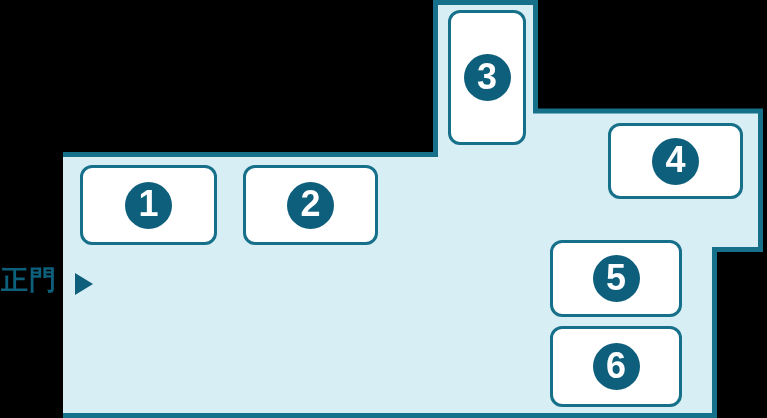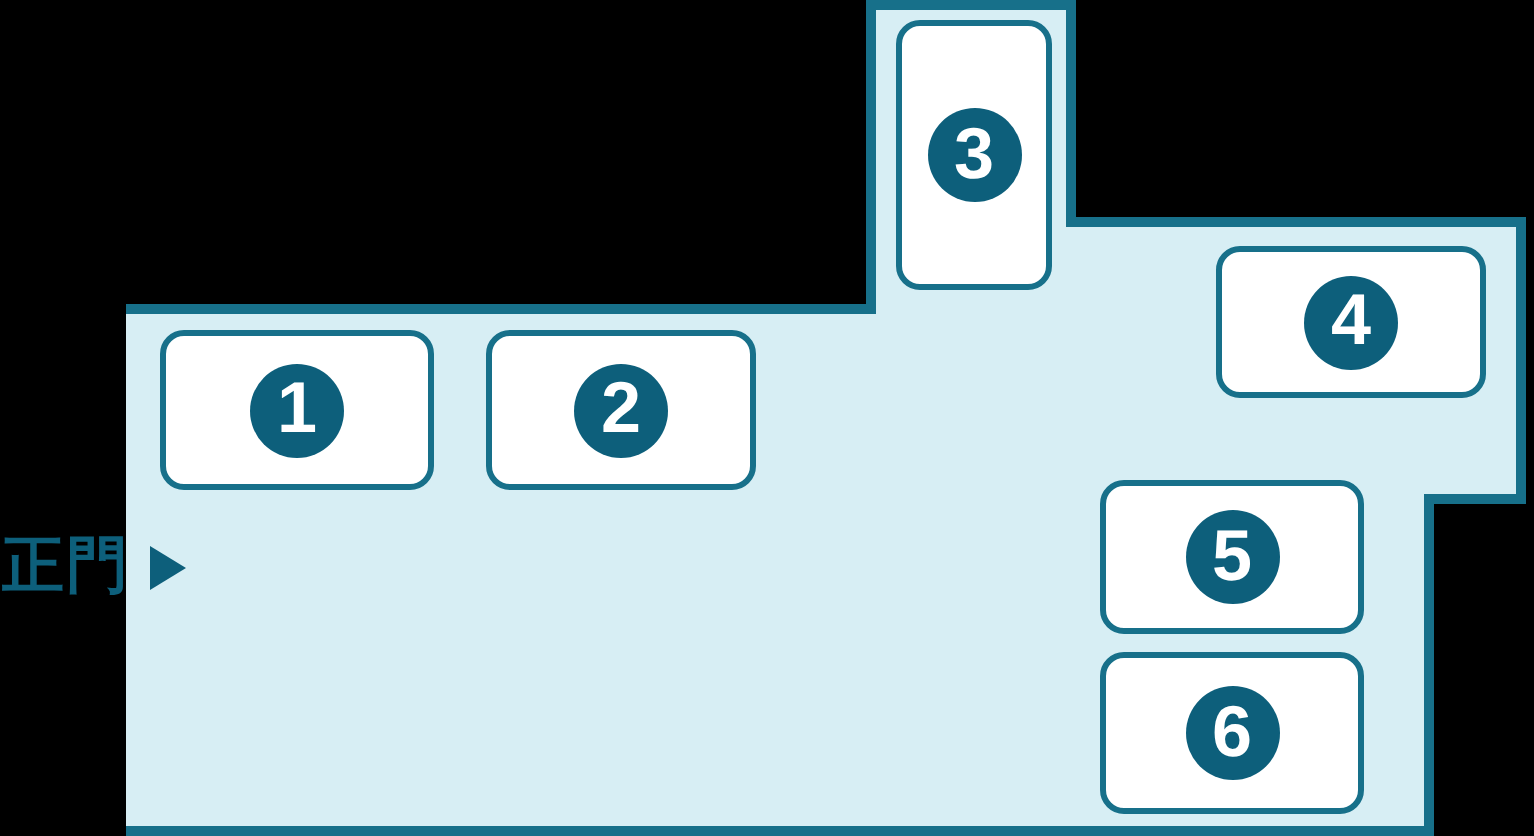--- a/index.html
+++ b/index.html
@@ -48,21 +48,21 @@
     align-items: center;
     justify-content: center;
     padding-bottom: 2px;
     box-sizing: border-box;
   }
   .gate-label {
     position: absolute;
     left: 1px;
     top: 267px;
     color: #0d5f7b;
-    font-size: 31px;
+    font-size: 27px;
     font-weight: bold;
     line-height: 1;
     letter-spacing: 1px;
     white-space: nowrap;
     text-align: center;
   }
   .gate-arrow {
     position: absolute;
     left: 75px;
     top: 273px;

